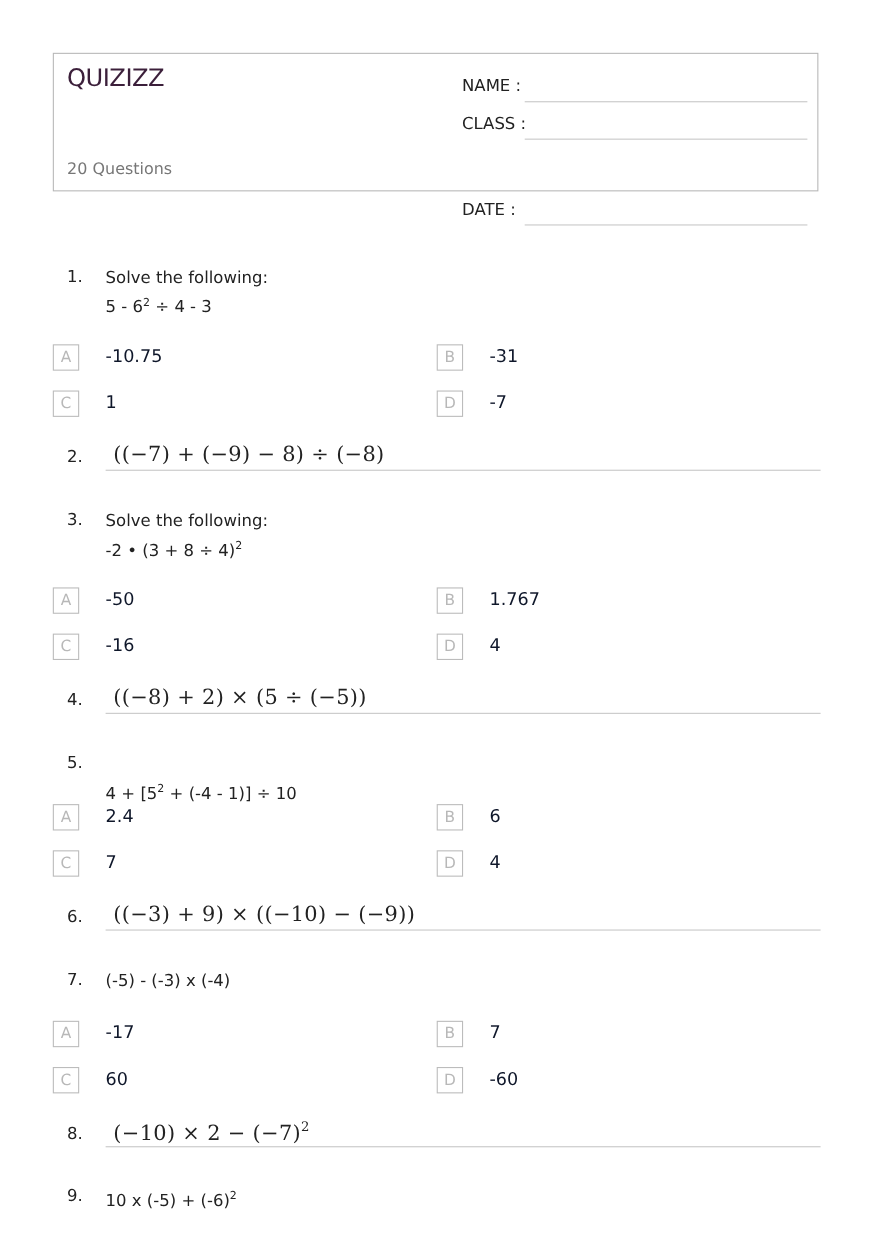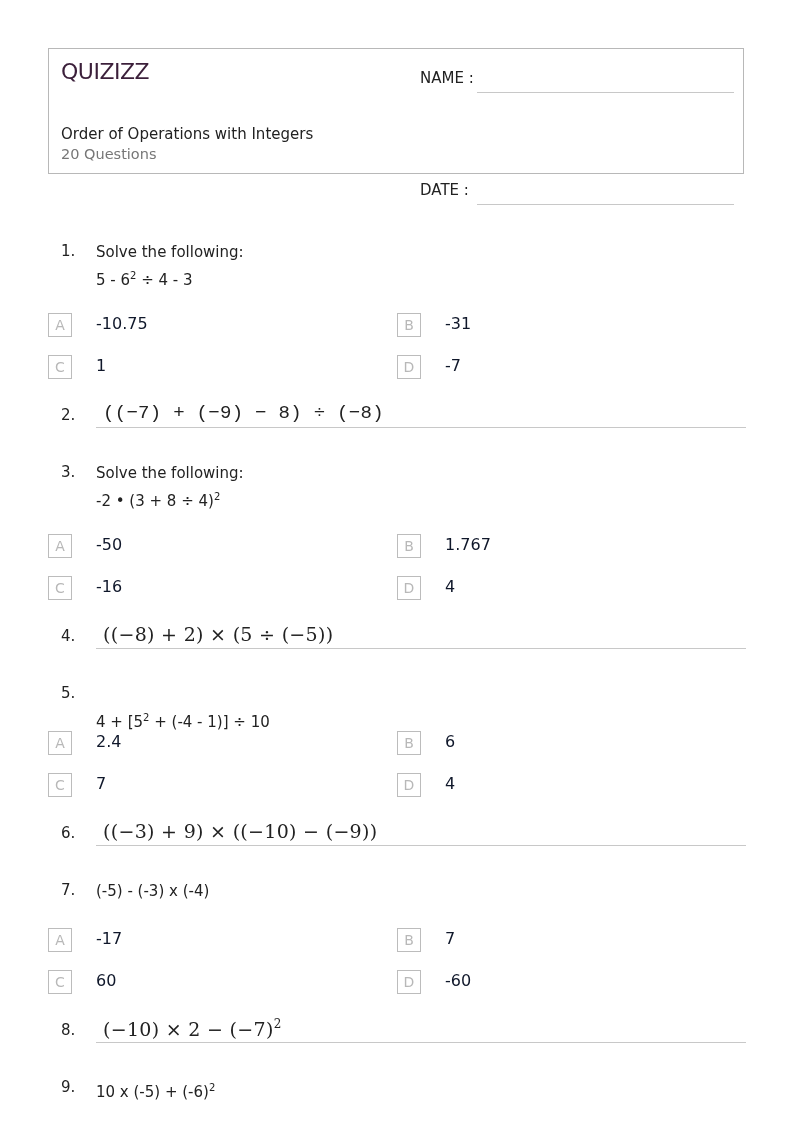--- a/index.html
+++ b/index.html
@@ -20,25 +20,28 @@
     .answer-line { position: absolute; left: 96px; width: 650px; border-bottom: 1px solid #c8c8c8; }
     .opt { position: absolute; height: 24px; }
     .opt .box { position: absolute; left: 0; top: 0; width: 22px; height: 22px; border: 1px solid #bcbcbc; color: #b8b8b8; font-size: 14px; text-align: center; line-height: 22px; box-sizing: content-box; }
     .opt .val { position: absolute; left: 48px; top: 1px; font-size: 16px; color: #0f172a; white-space: nowrap; }
   </style>
 </head>
 <body>
 
 <div class="header-box">
   <div class="logo">QUIZIZZ</div>
-  <div class="ws-title">Order of Operations with Integers</div>
   <div class="ws-sub">20 Questions</div>
 
   <div class="field" style="top:20px;">
     <span class="lbl">NAME :</span>
+    <span class="line"></span>
+  </div>
+  <div class="field" style="top:54px;">
+    <span class="lbl">CLASS :</span>
     <span class="line"></span>
   </div>
   <div class="field" style="top:88px;margin-top:44px;">
     <span class="lbl">DATE  :</span>
     <span class="line"></span>
   </div>
 </div>
 
 <div class="q">
   <span class="qnum" style="top:242px;">1.</span>
@@ -57,21 +60,21 @@
       <span class="val">1</span>
     </div>
   <div class="opt" style="left:397px; top:355px;">
       <span class="box">D</span>
       <span class="val">-7</span>
     </div>
 </div>
 
 <div class="q">
   <span class="qnum" style="top:406px;">2.</span>
-  <div class="math" style="top:402px;font-family:Liberation Mono, monospace;">((−7) + (−9) − 8) ÷ (−8)</div>
+  <div class="math" style="top:402px;">((−7) + (−9) − 8) ÷ (−8)</div>
   <div class="answer-line" style="top:427px;"></div>
 </div>
 
 <div class="q">
   <span class="qnum" style="top:463px;">3.</span>
   <div class="qtext" style="top:461px;">Solve the following:</div>
   <div class="qtext" style="top:485px;"><span>-2 • (3 + 8 ÷ 4)</span><sup>2</sup><span></span></div>
   <div class="opt" style="left:48px; top:534px;">
       <span class="box">A</span>
       <span class="val">-50</span>

